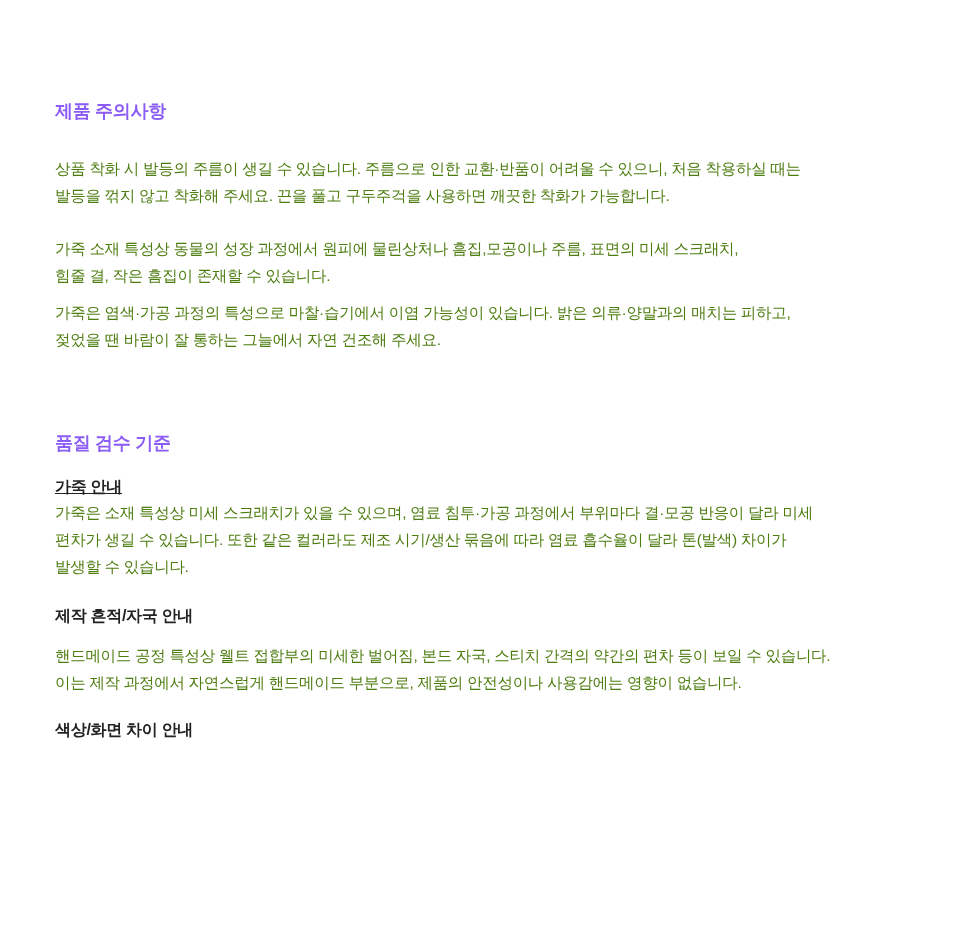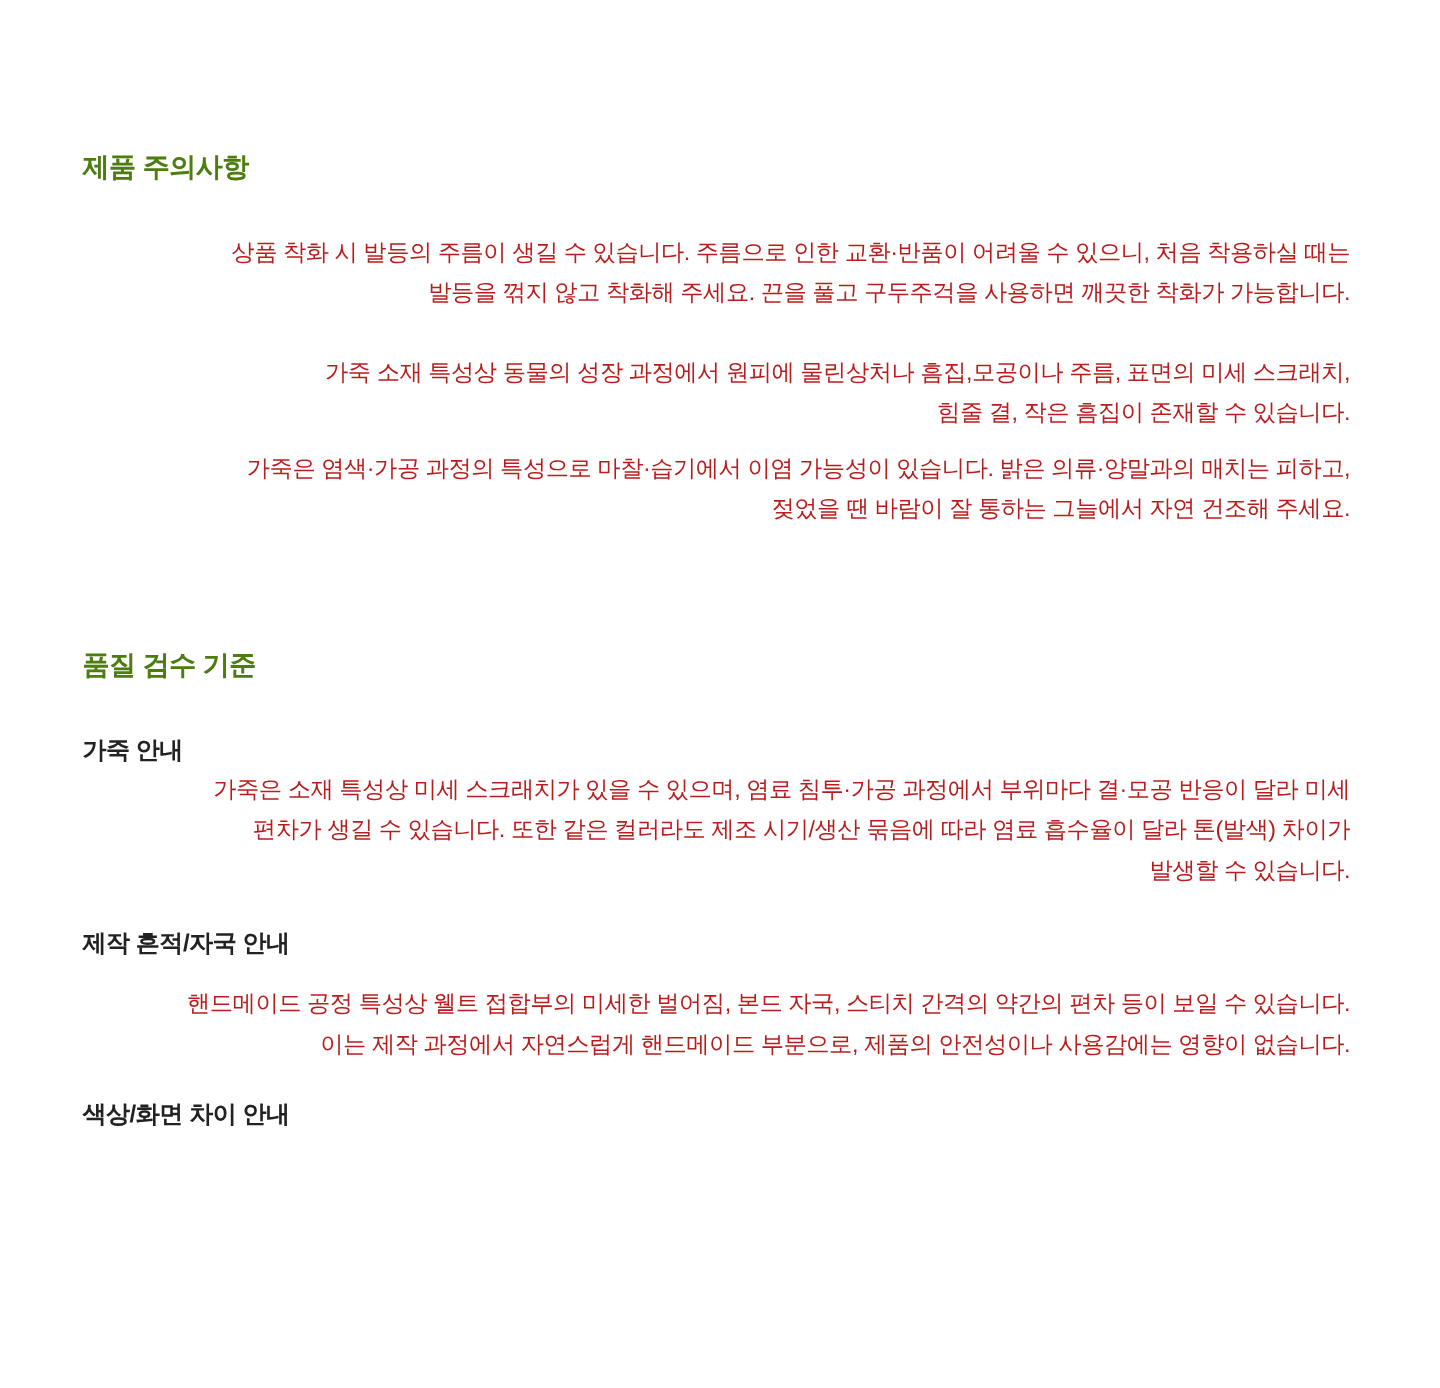--- a/index.html
+++ b/index.html
@@ -19,47 +19,46 @@
     width: 960px;
     height: 925px;
     padding: 99px 60px 0 55px;
     background: #ffffff;
   }
   .section-title {
     margin: 0;
     font-size: 18px;
     line-height: 24px;
     font-weight: 700;
-    color: #4d7c0f;
+    color: #8b5cf6;
     letter-spacing: -0.3px;
   }
   .body-text {
     margin: 0;
     font-size: 15.5px;
     line-height: 27px;
     font-weight: 400;
-    color: #b91c1c;
+    color: #4d7c0f;
     letter-spacing: -0.3px;
     white-space: pre-line; 
-    text-align: right;
   }
   .sub-heading {
     margin: 0;
     font-size: 16px;
     line-height: 24px;
     font-weight: 600;
     color: #222222;
     letter-spacing: -0.3px;
   }
   
   .p1 { margin-top: 32px; }
   .p2 { margin-top: 26px; }
   .p3 { margin-top: 10px; }
   .section-quality { margin-top: 78px; }
-  .sub1 { margin-top: 34px; }
+  .sub1 { margin-top: 20px; text-decoration: underline; }
   .sub1-body { }
   .sub2 { margin-top: 24px; }
   .sub2-body { margin-top: 14px; }
   .sub3 { margin-top: 22px; }
   .sub3-body { margin-top: 14px; }
 </style>
 </head>
 <body>
 
 <div class="page">

